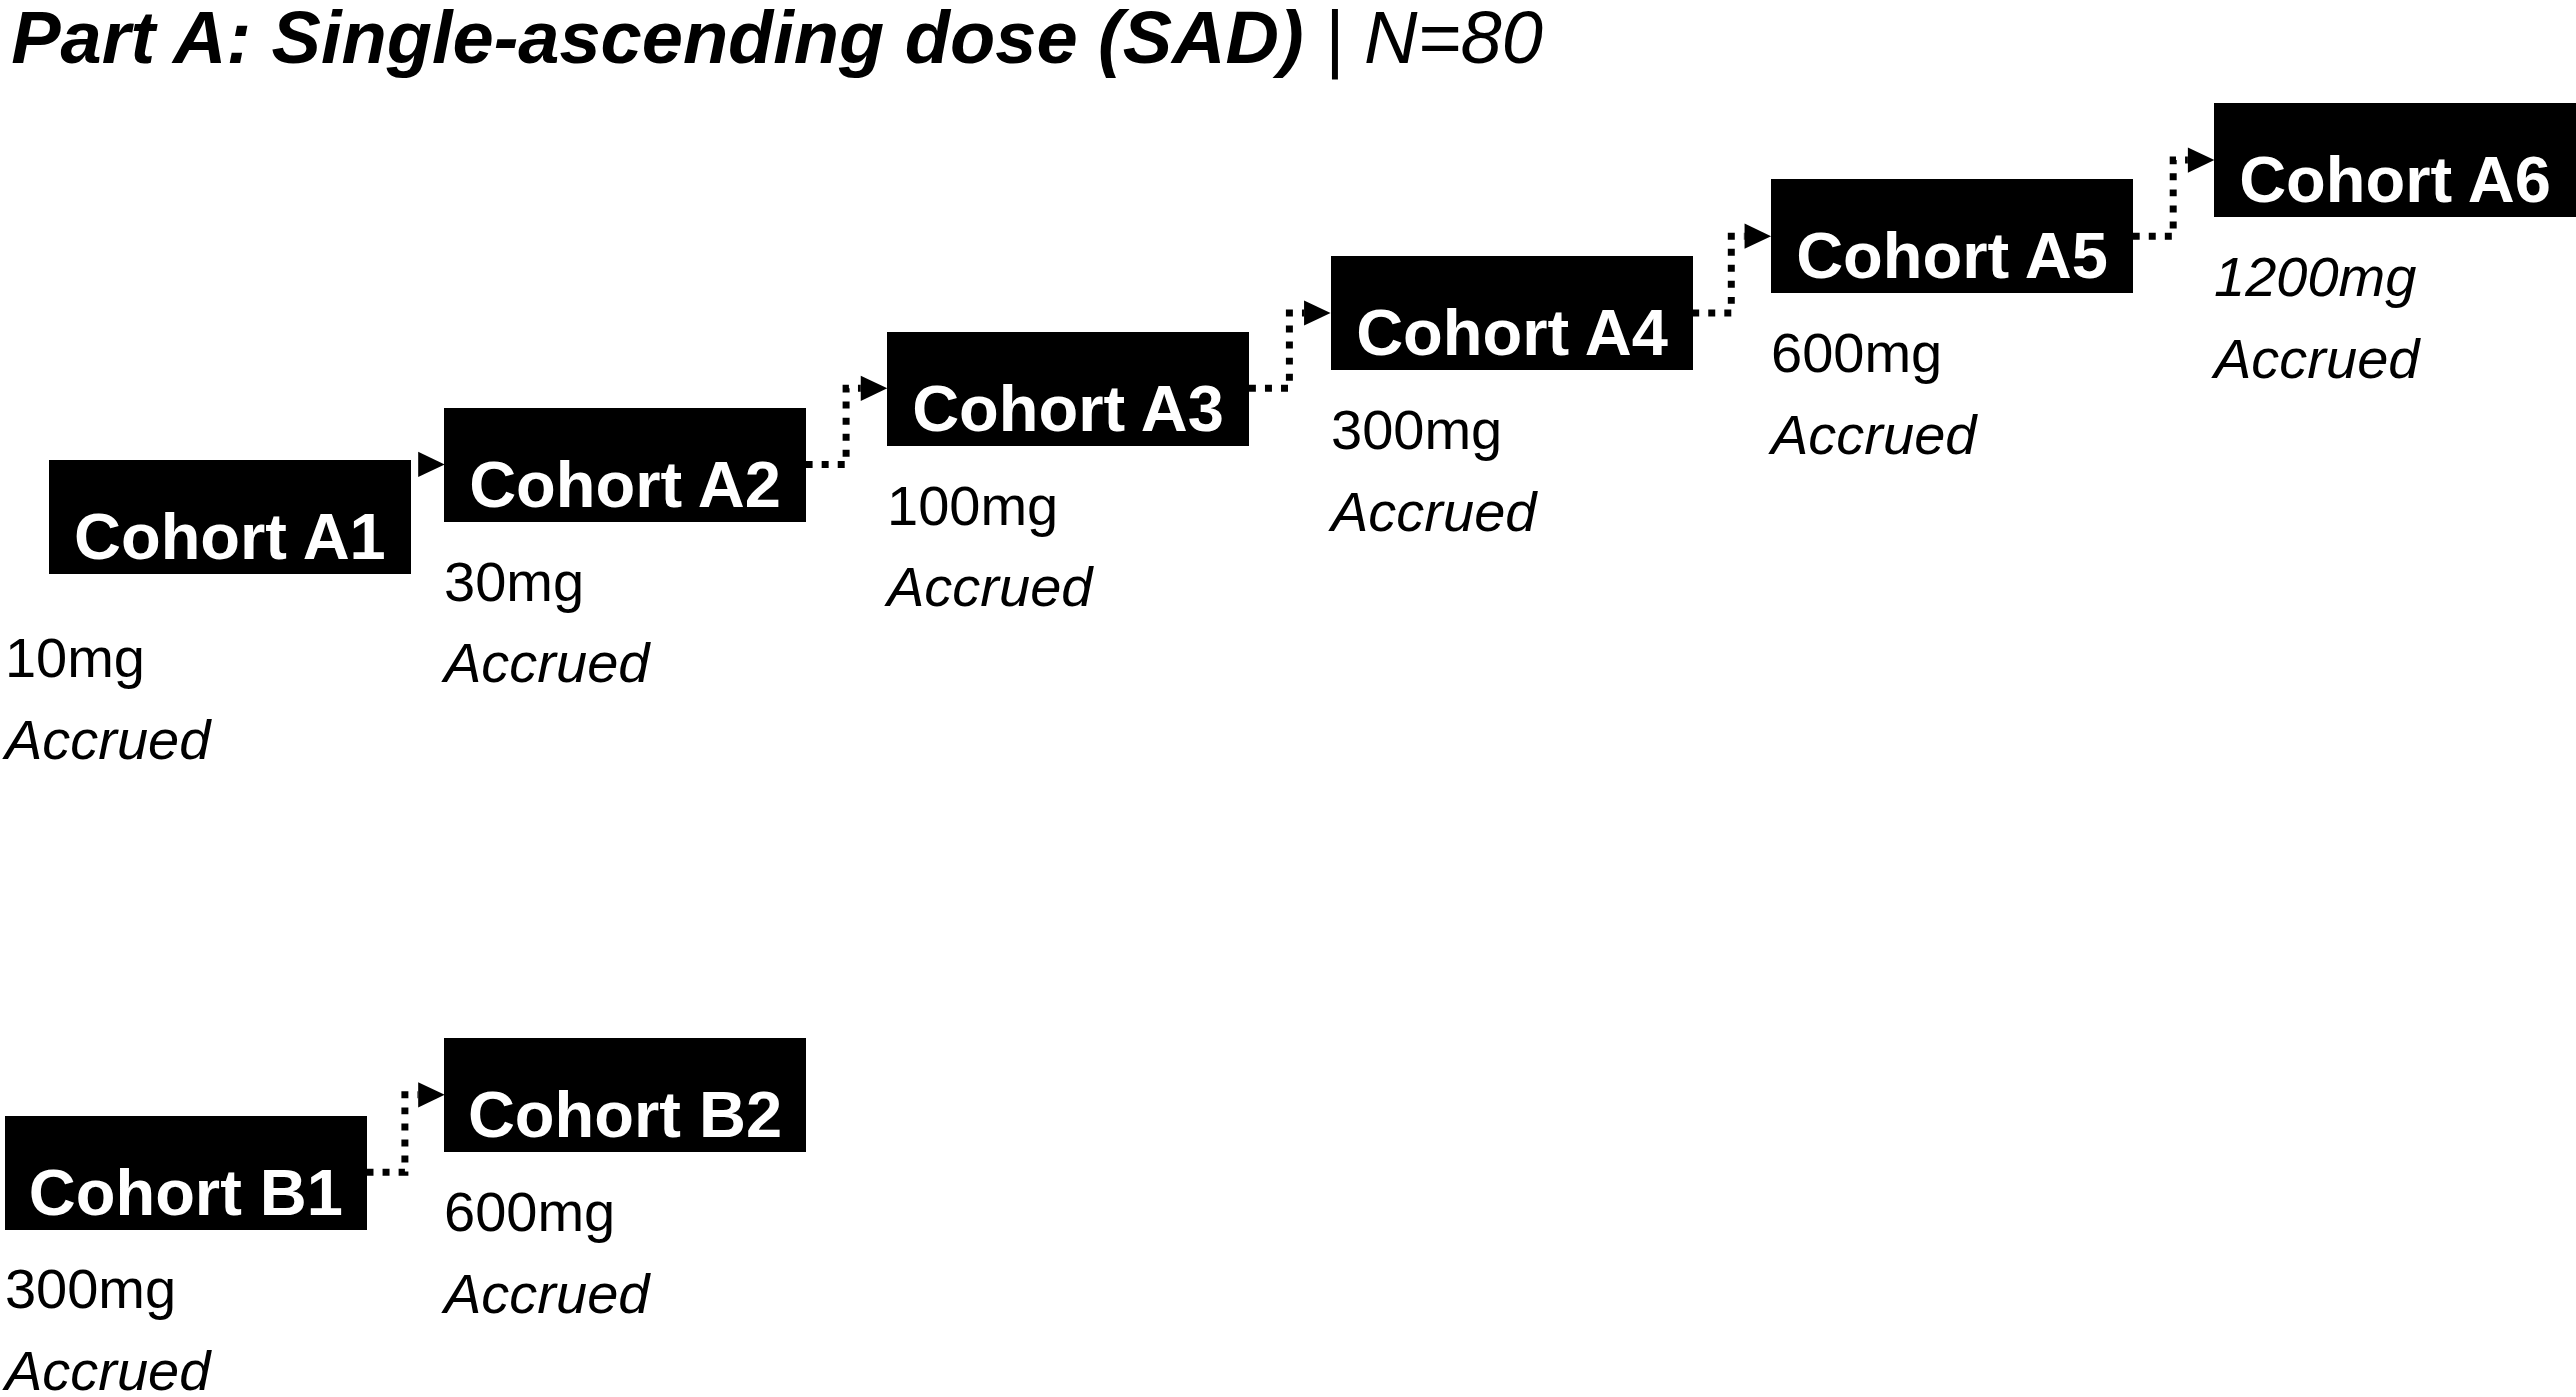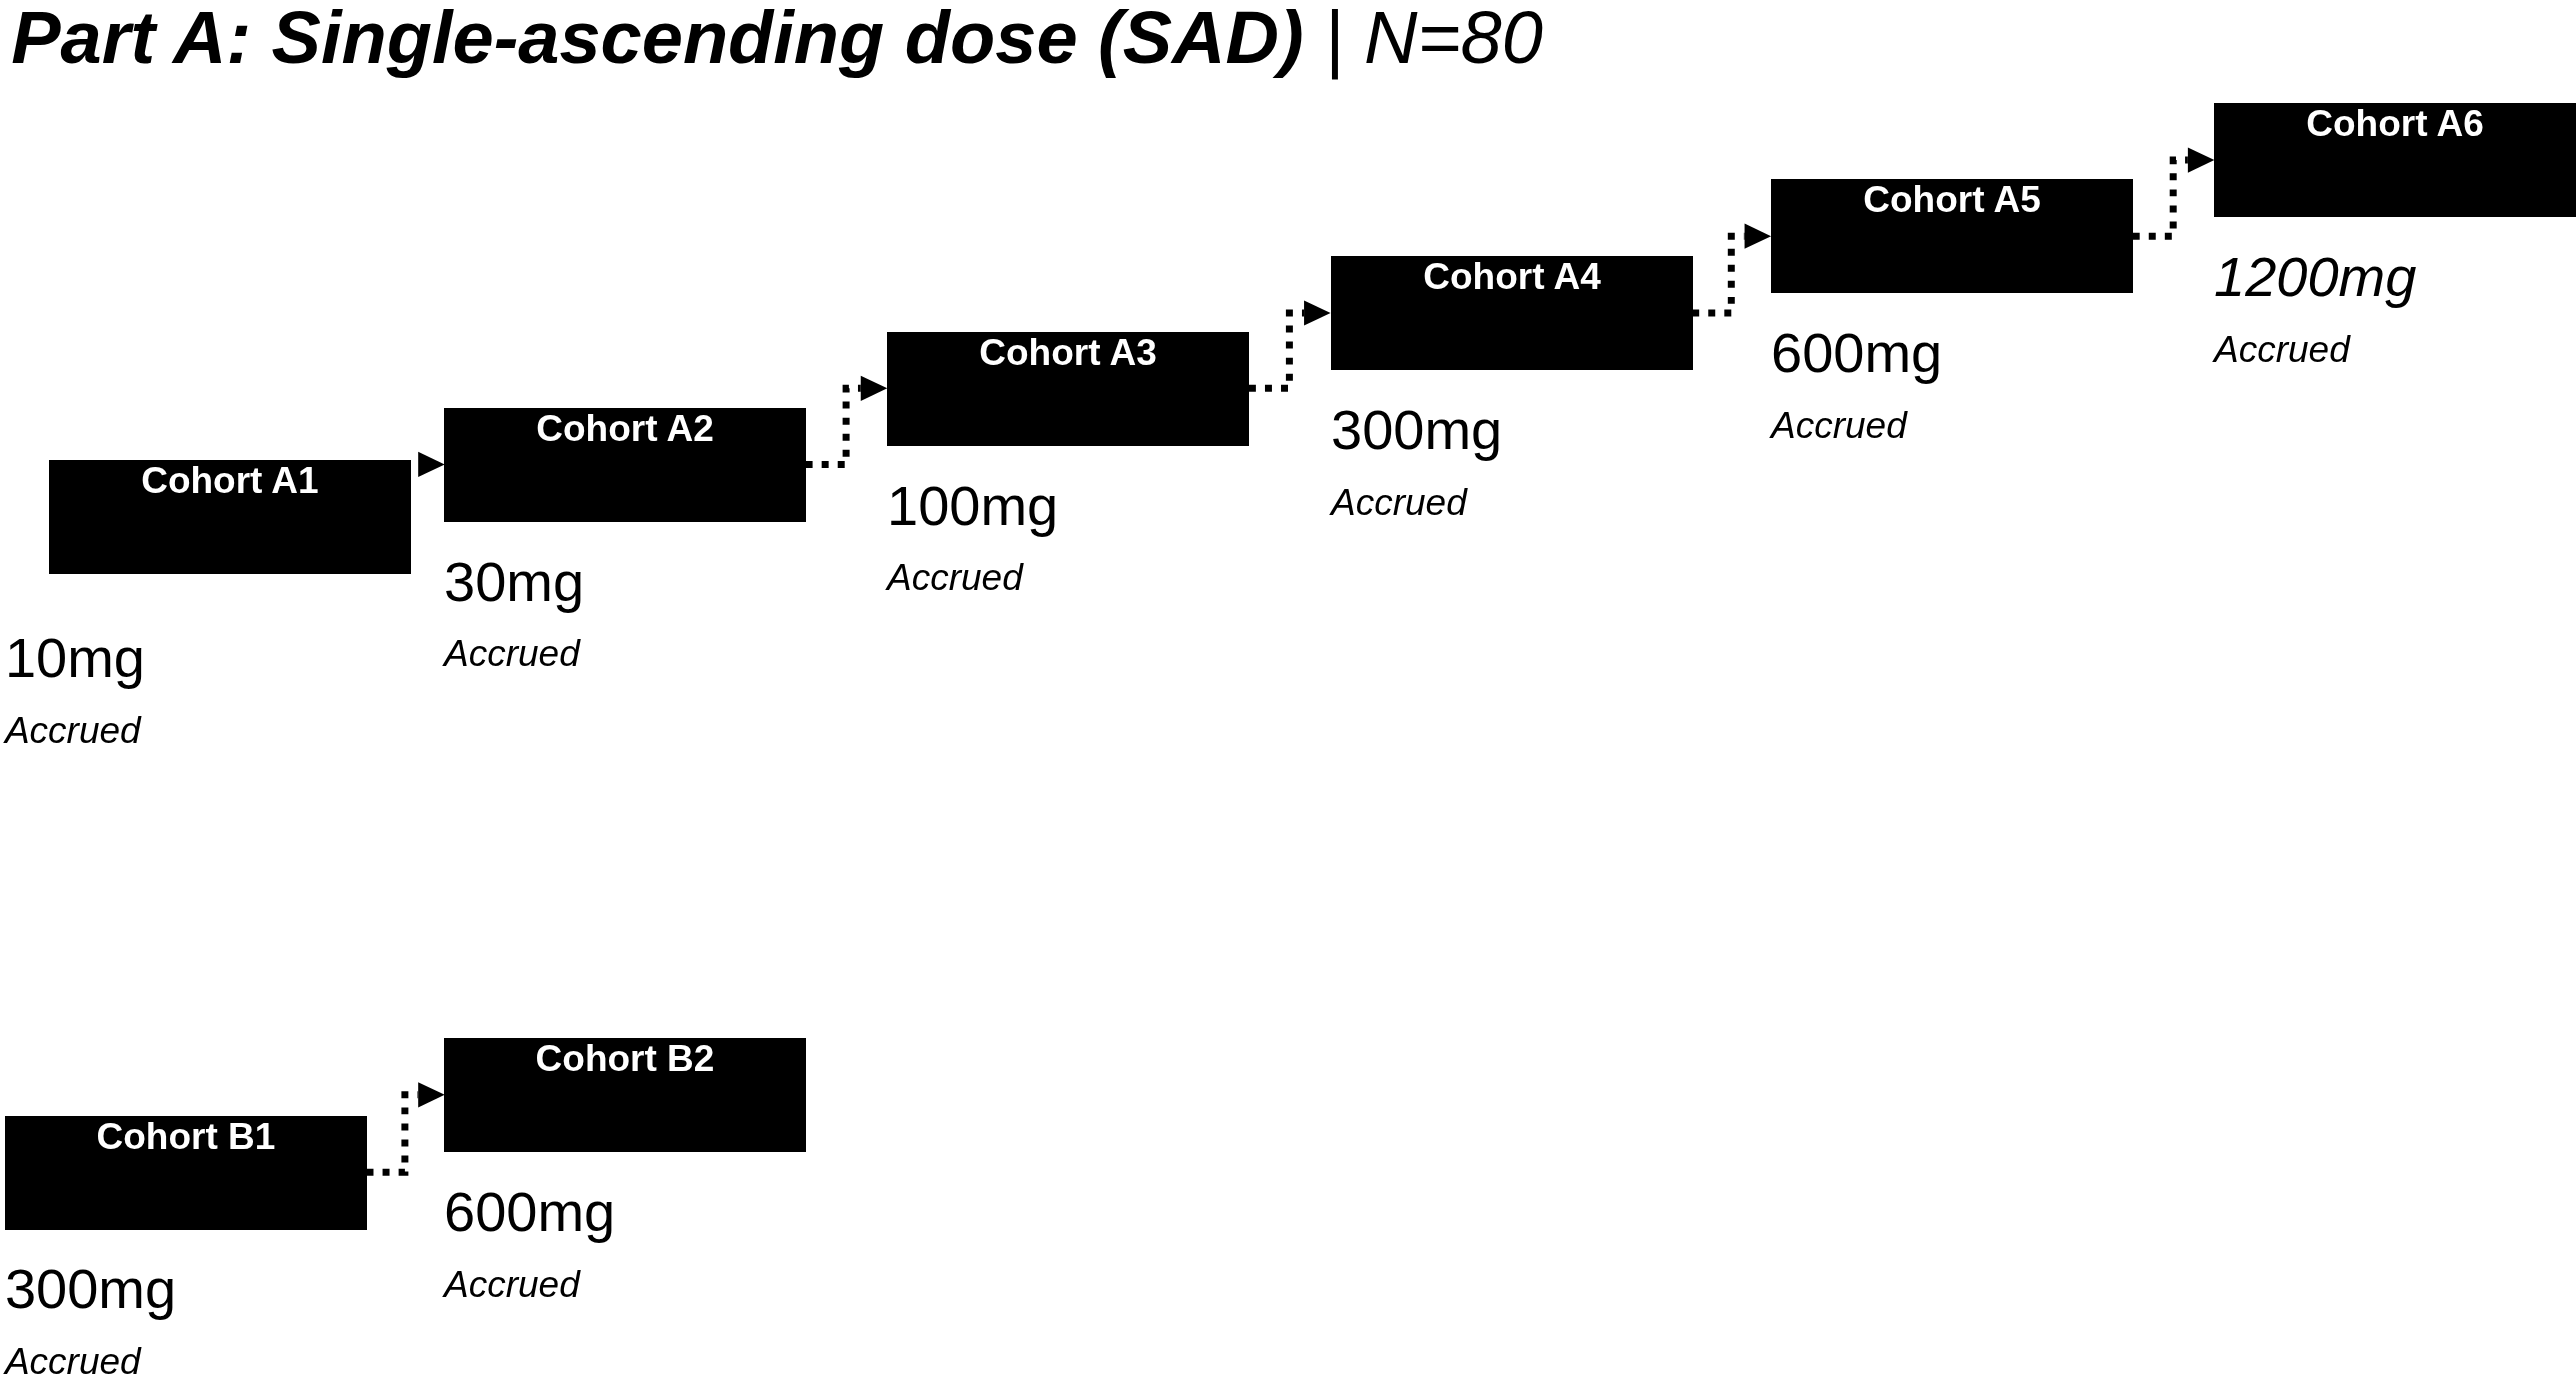--- a/index.html
+++ b/index.html
@@ -26,37 +26,37 @@
   }
   .part-title .tb { font-weight: 700; }
   .part-title .tn { font-weight: 400; }
   .cohort-box {
     position: absolute;
     width: 362px;
     height: 114px;
     background: var(--box_bg, #000000);
     color: var(--box_text, #ffffff);
     display: flex;
-    align-items: flex-start;
+    align-items: flex-end;
     justify-content: center;
-    font-size: 37px;
+    font-size: 65px;
     font-weight: 700;
     white-space: nowrap;
   }
   .dose {
     position: absolute;
     font-size: 56px;
     line-height: 1;
     font-weight: 400;
     white-space: nowrap;
     color: var(--text, #000000);
   }
   .status {
     position: absolute;
-    font-size: 37px;
+    font-size: 56px;
     line-height: 1;
     font-style: italic;
     font-weight: 400;
     white-space: nowrap;
     color: var(--text, #000000);
     text-align: center;
   }
   svg.connectors {
     position: absolute;
     left: 0;

